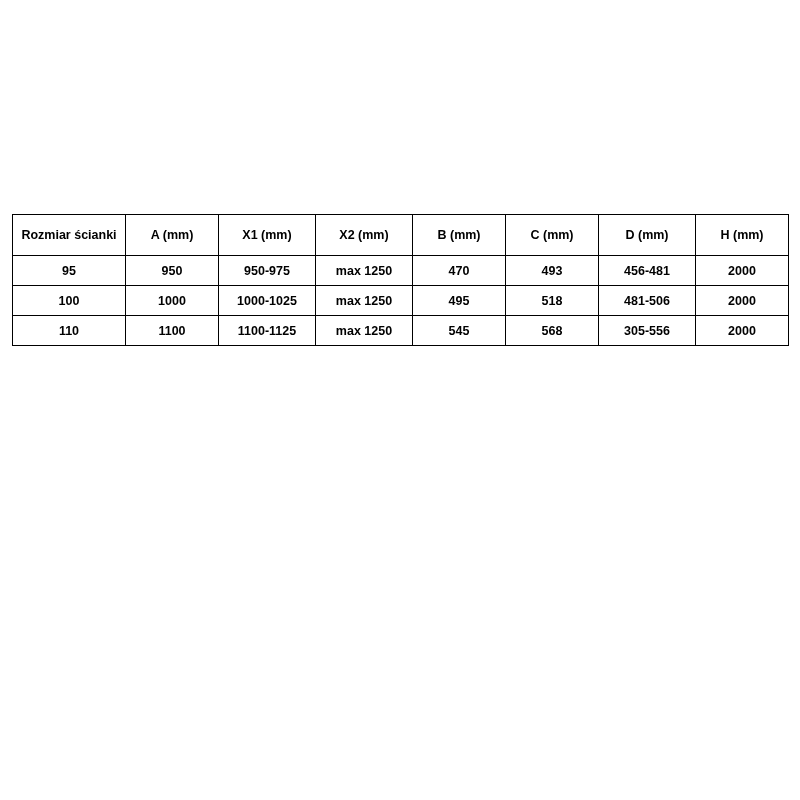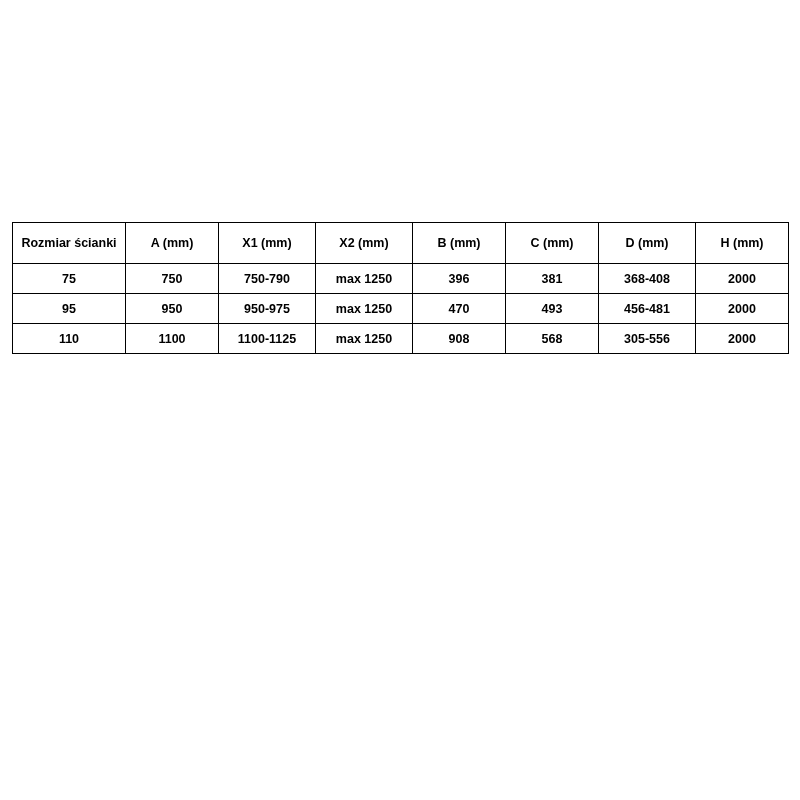--- a/index.html
+++ b/index.html
@@ -20,21 +20,20 @@
   #table-wrap {
     position: absolute;
     left: 12px;
     top: 214px;
     width: 776px;
   }
   table.spec {
     border-collapse: collapse;
     width: 776px;
     table-layout: fixed;
-    margin-top: 8px;
   }
   table.spec th,
   table.spec td {
     border: 1px solid #000000;
     text-align: center;
     vertical-align: middle;
     font-size: 12.5px;
     font-weight: bold;
     color: #000000;
     height: 29px;
@@ -79,45 +78,45 @@
           <th>X1 (mm)</th>
           <th>X2 (mm)</th>
           <th>B (mm)</th>
           <th>C (mm)</th>
           <th>D (mm)</th>
           <th>H (mm)</th>
         </tr>
       </thead>
       <tbody>
         <tr>
-          <td>75</td>
-          <td>750</td>
-          <td>750-790</td>
-          <td>max 1250</td>
-          <td>396</td>
-          <td>381</td>
-          <td>368-408</td>
-          <td>2000</td>
-        </tr>
-        <tr>
           <td>95</td>
           <td>950</td>
           <td>950-975</td>
           <td>max 1250</td>
           <td>470</td>
           <td>493</td>
           <td>456-481</td>
           <td>2000</td>
         </tr>
         <tr>
+          <td>100</td>
+          <td>1000</td>
+          <td>1000-1025</td>
+          <td>max 1250</td>
+          <td>495</td>
+          <td>518</td>
+          <td>481-506</td>
+          <td>2000</td>
+        </tr>
+        <tr>
           <td>110</td>
           <td>1100</td>
           <td>1100-1125</td>
           <td>max 1250</td>
-          <td>908</td>
+          <td>545</td>
           <td>568</td>
           <td>305-556</td>
           <td>2000</td>
         </tr>
       </tbody>
     </table>
   </div>
 </div>
 
 </body></html>

